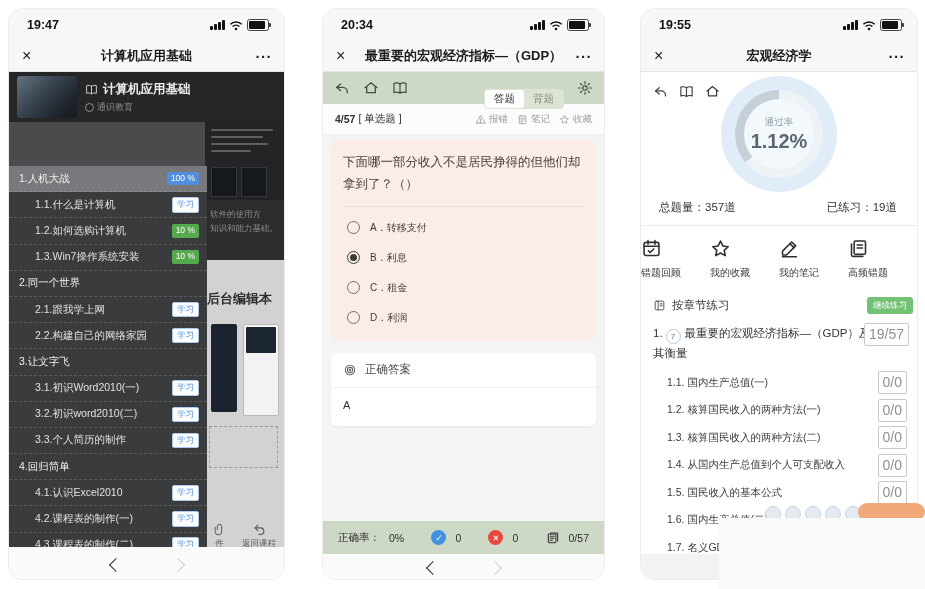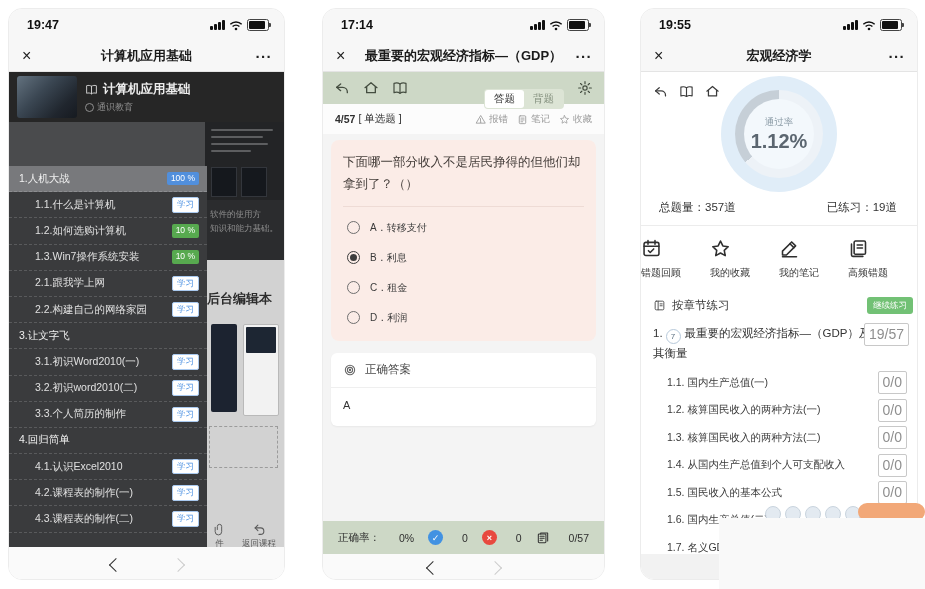--- a/index.html
+++ b/index.html
@@ -93,21 +93,21 @@
   .opt{display:flex;align-items:center;gap:10px;height:30px;padding-left:4px;}
   .radio{width:13px;height:13px;border:1.5px solid #6f6f6f;border-radius:50%;box-sizing:border-box;position:relative;flex:none;}
   .radio.sel{border-color:#3c3c3c;}
   .radio.sel::after{content:'';position:absolute;top:2px;left:2px;right:2px;bottom:2px;background:#3c3c3c;border-radius:50%;}
   .opt-label{font-size:10px;color:#3a3a3a;}
   .a-card{background:#fff;border-radius:6px;margin-top:12px;box-shadow:0 1px 2px rgba(0,0,0,.05);}
   .a-head{display:flex;align-items:center;gap:8px;height:34px;padding:0 12px;border-bottom:1px solid #efefef;font-size:11.5px;color:#4c4c4c;}
   .a-icn{width:14px;height:14px;color:#666;}
   .a-body{padding:11px 12px 15px;font-size:11px;color:#333;}
   .s2-footer{position:absolute;bottom:28px;left:0;right:0;height:33px;background:#cdd8c6;display:flex;align-items:center;padding:0 15px;justify-content:space-between;font-size:10.5px;color:#2e2e2e;}
-  .f-group{display:flex;align-items:center;gap:19px;}
+  .f-group{display:flex;align-items:center;gap:9px;}
   .cicn{width:15px;height:15px;border-radius:50%;display:flex;align-items:center;justify-content:center;color:#fff;font-size:9px;font-weight:700;}
   .cicn.ok{background:#4292e2;}
   .cicn.no{background:#e8493f;}
   .sh-icn{width:14px;height:14px;color:#333;}
 
   
   .s3-icons{position:absolute;top:8px;left:12px;display:flex;gap:11px;color:#3c3c3c;z-index:2;}
   .s3-icons .t-icn{width:15px;height:15px;color:#3c3c3c;}
   .ring-outer{margin:4px auto 0;width:116px;height:116px;border-radius:50%;background:#e0edf8;display:flex;align-items:center;justify-content:center;}
   .ring-mid{width:88px;height:88px;border-radius:50%;background:conic-gradient(from 230deg,#c6cfd7 0 130deg,#edf2f7 130deg 360deg);display:flex;align-items:center;justify-content:center;}
@@ -239,20 +239,23 @@
               <span class="s1-badge study">学习</span>
             </div>
             <div class="s1-row lvl2">
               <span class="s1-label">1.2.如何选购计算机</span>
               <span class="s1-badge green">10 %</span>
             </div>
             <div class="s1-row lvl2">
               <span class="s1-label">1.3.Win7操作系统安装</span>
               <span class="s1-badge green">10 %</span>
             </div>
+            <div class="s1-row lvl1">
+              <span class="s1-label">2.同一个世界</span>
+            </div>
             <div class="s1-row lvl2">
               <span class="s1-label">2.1.跟我学上网</span>
               <span class="s1-badge study">学习</span>
             </div>
             <div class="s1-row lvl2">
               <span class="s1-label">2.2.构建自己的网络家园</span>
               <span class="s1-badge study">学习</span>
             </div>
             <div class="s1-row lvl1">
               <span class="s1-label">3.让文字飞</span>
@@ -288,21 +291,21 @@
       </div>
       <div class="bottom-nav" style="height:35px;">
         <span class="chev"></span>
         <span class="chev next"></span>
       </div>
     </div>
   </div>
 
   <div class="phone" id="phone2">
     <div class="statusbar">
-      <span class="time">17:14</span>
+      <span class="time">20:34</span>
       <span class="sticons">
         <span class="sig">
             <i></i>
             <i></i>
             <i></i>
             <i></i>
           </span>
         <span class="icn wifi">
             <svg viewBox="0 0 16 12">
               <path d="M1.5 4.6a9.2 9.2 0 0 1 13 0" fill="none" stroke="#111" stroke-width="1.7"></path>

